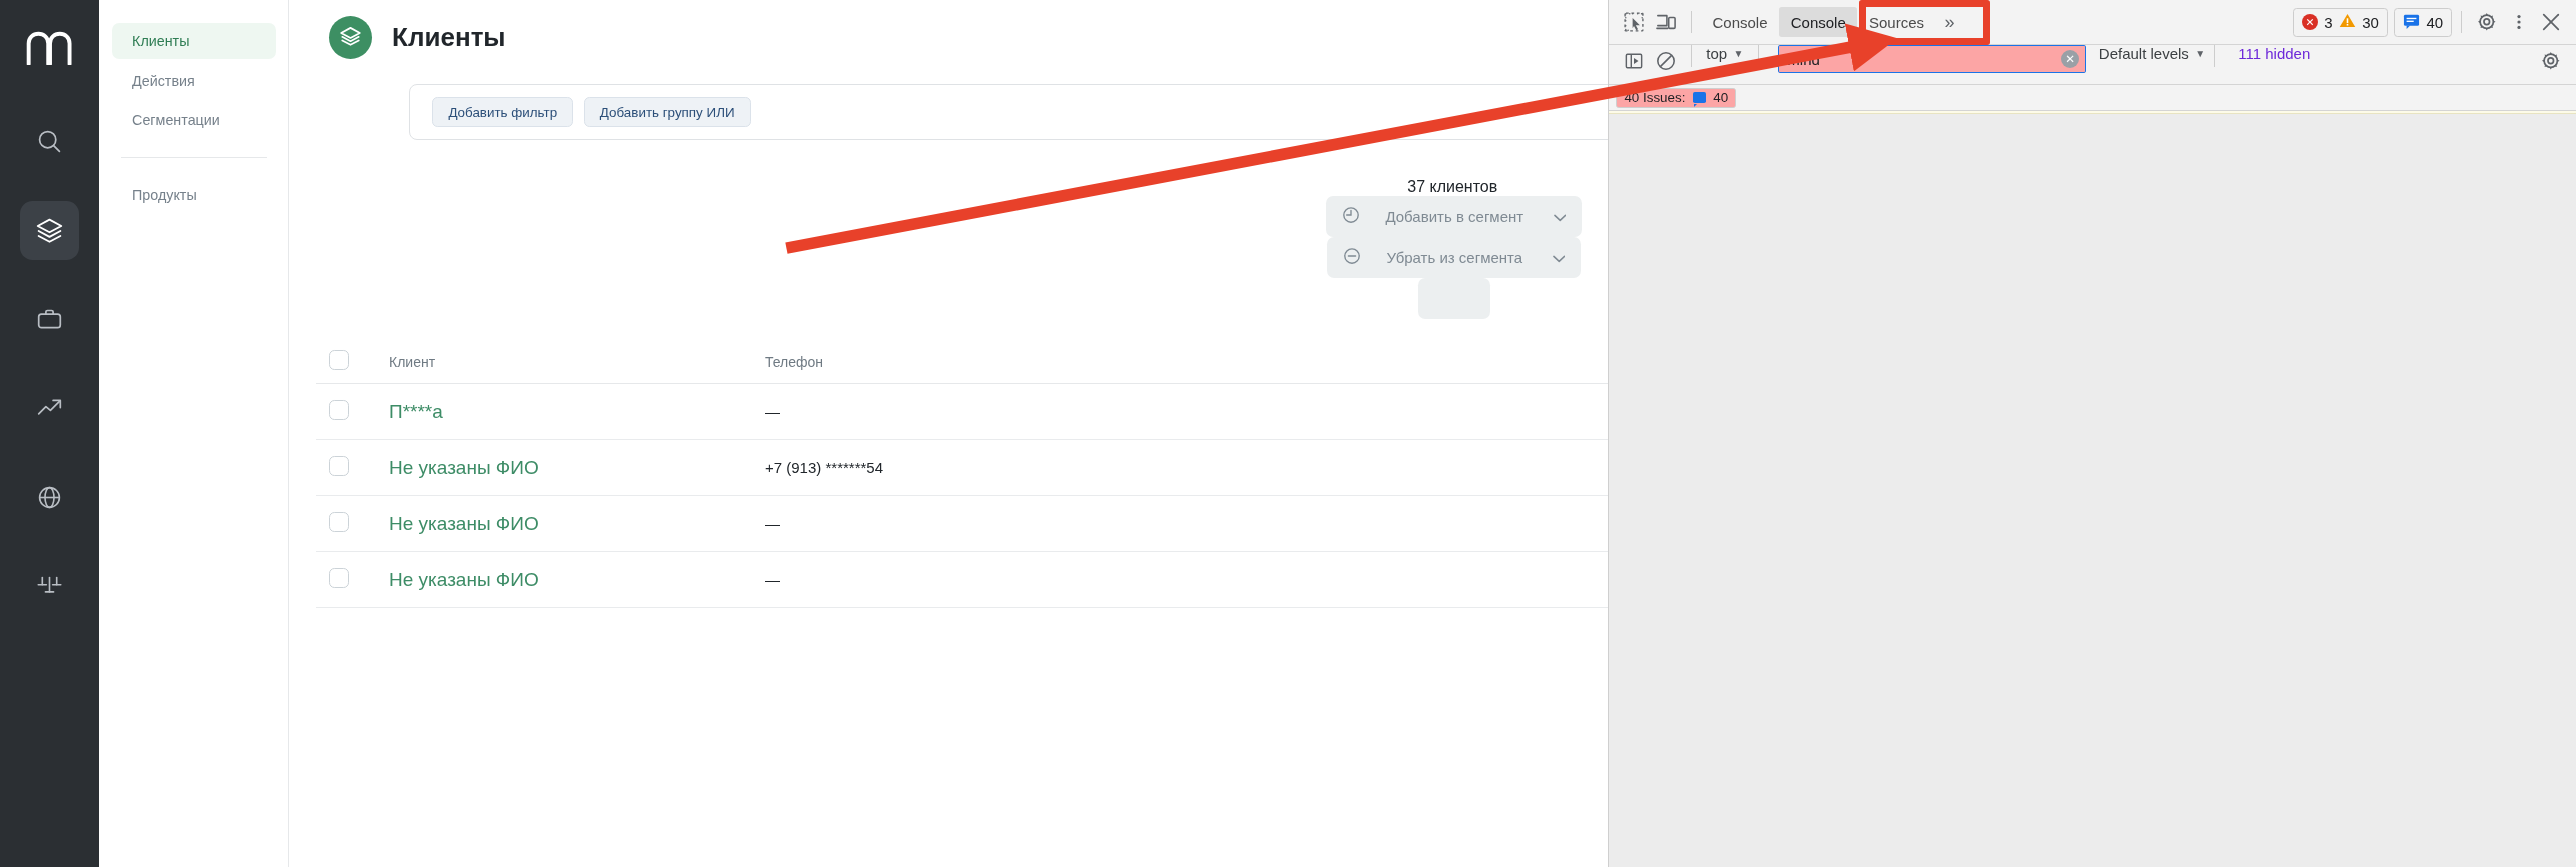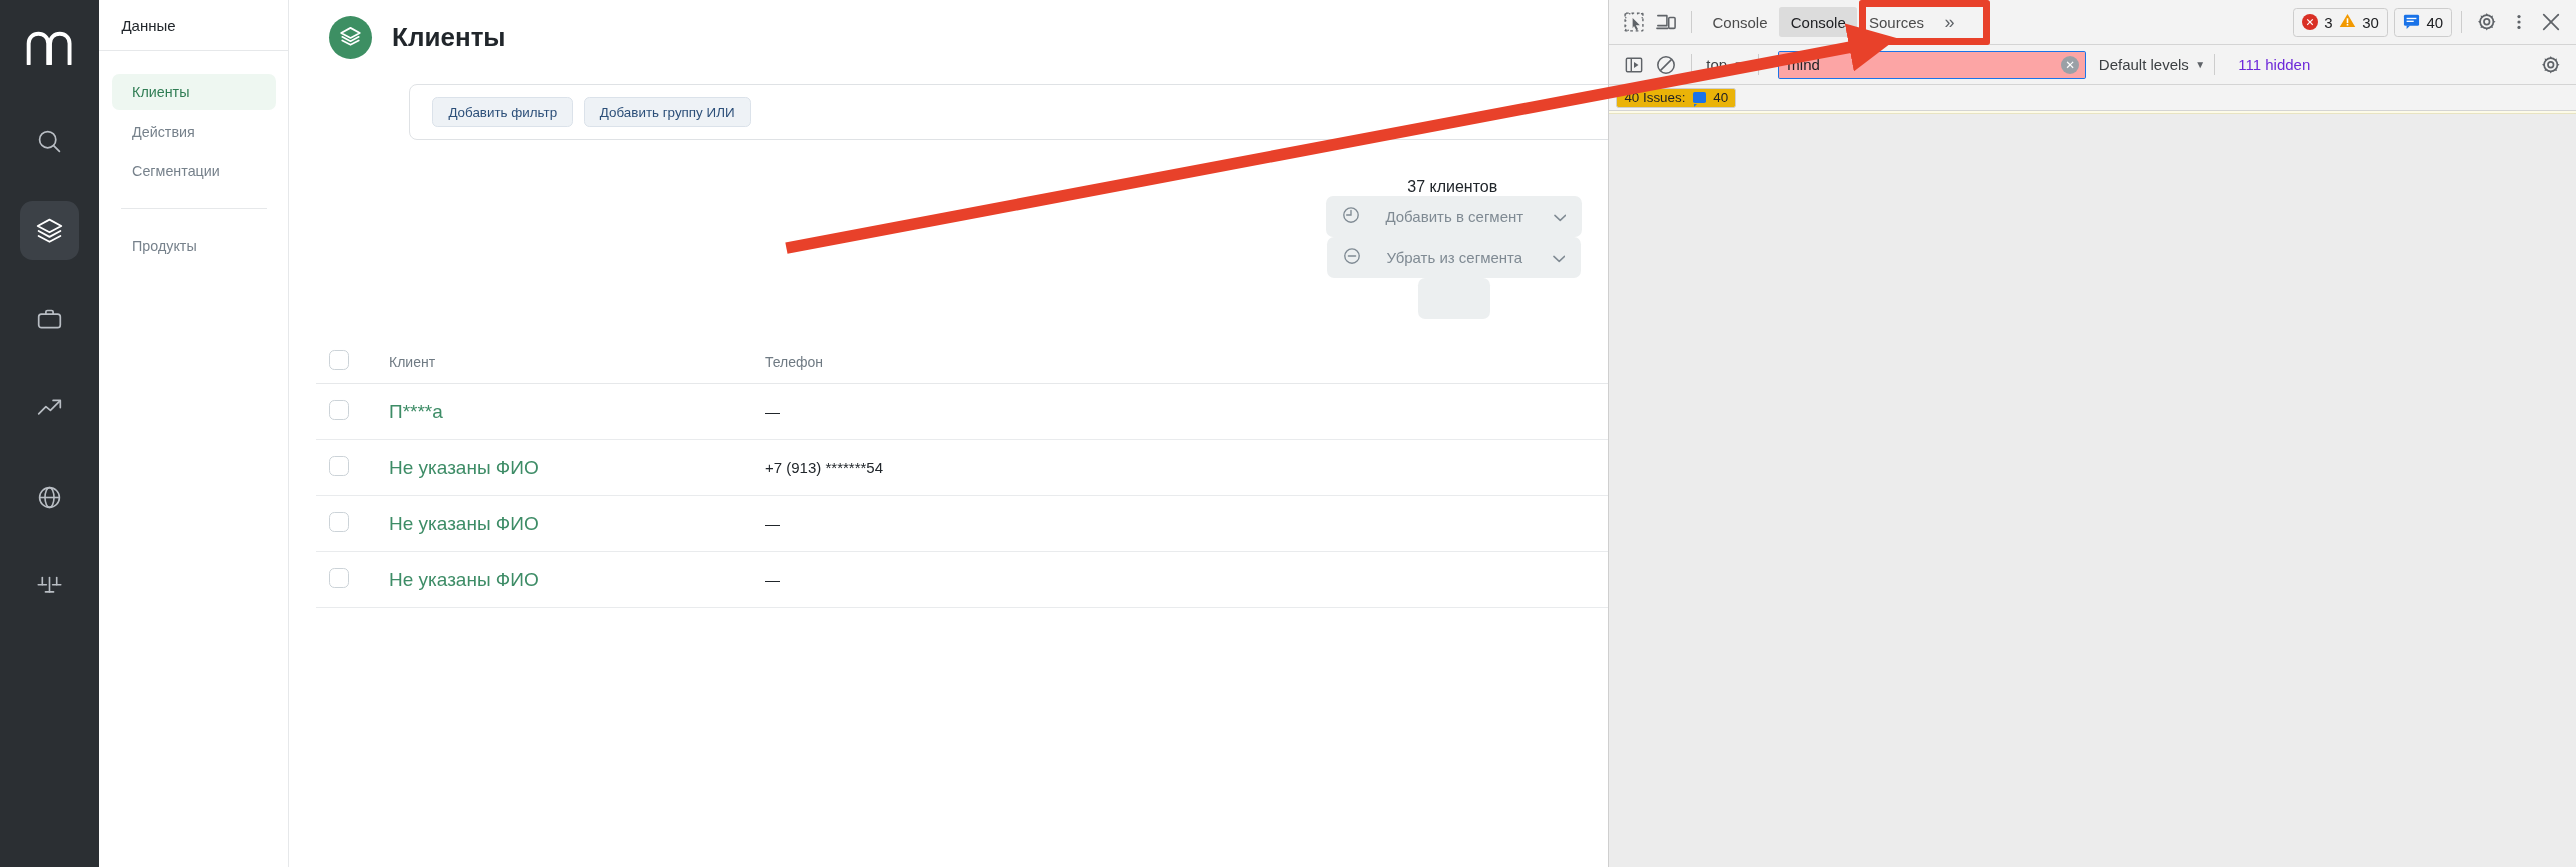--- a/index.html
+++ b/index.html
@@ -173,21 +173,21 @@
   .badge-num { font-size: 15px; color: #202124; }
   .err-dot {
     width: 16px; height: 16px; border-radius: 50%;
     background: #d93025; color: #fff; font-size: 10.7px;
     display: flex; align-items: center; justify-content: center;
   }
 
   .dt-filterbar {
     height: 40px; background: #f3f3f3;
     border-bottom: 0.9px solid #d4d4d4;
-    display: flex; align-items: center; padding: 0 9px;
+    display: flex; align-items: flex-start; padding: 0 9px;
     flex: 0 0 40px;
   }
   .ctx-select {
     display: flex; align-items: center; gap: 6.3px;
     font-size: 15px; color: #3c4043; padding: 0 5.4px;
   }
   .caret { font-size: 10px; color: #5f6368; }
   .filter-input-wrap {
     position: relative; width: 308px; height: 28px;
     margin-left: 10.7px;
@@ -217,21 +217,21 @@
   .dt-issuesbar {
     height: 26px; background: #f3f3f3;
     border-bottom: 0.9px solid #d4d4d4;
     display: flex; align-items: center; padding: 0 7.2px;
     flex: 0 0 26px;
   }
   .issues-chip {
     display: flex; align-items: center; gap: 7.2px;
     height: 20px; padding: 0 7.2px;
     border: 0.9px solid #cfcfcf; border-radius: 2.7px;
-    background: #eab308; font-size: 13.4px; color: #202124;
+    background: #fca5a5; font-size: 13.4px; color: #202124;
     white-space: nowrap;
   }
   .info-glyph {
     width: 13.4px; height: 11.6px; background: #1a73e8;
     border-radius: 1.8px; position: relative;
   }
   .info-glyph::after {
     content: ""; position: absolute; left: 1.8px; bottom: -3.6px;
     border-left: 3.6px solid #1a73e8;
     border-bottom: 3.6px solid transparent;
@@ -320,23 +320,20 @@
           <line x1="23" y1="5" x2="23" y2="13" stroke="currentColor" stroke-width="1.8" stroke-linecap="round"></line>
           <line x1="2.5" y1="13" x2="11.5" y2="13" stroke="currentColor" stroke-width="1.8" stroke-linecap="round"></line>
           <line x1="10.5" y1="21" x2="19.5" y2="21" stroke="currentColor" stroke-width="1.8" stroke-linecap="round"></line>
           <line x1="18.5" y1="13" x2="27.5" y2="13" stroke="currentColor" stroke-width="1.8" stroke-linecap="round"></line>
         </svg>
       </span>
     </div>
   </div>
 
   <div class="navpanel">
-    <div class="navpanel-header">
-      <span class="navpanel-title">Данные</span>
-    </div>
     <div class="navpanel-list">
       <div class="nav-item active">
         <span>Клиенты</span>
       </div>
       <div class="nav-item">
         <span>Действия</span>
       </div>
       <div class="nav-item">
         <span>Сегментации</span>
       </div>

